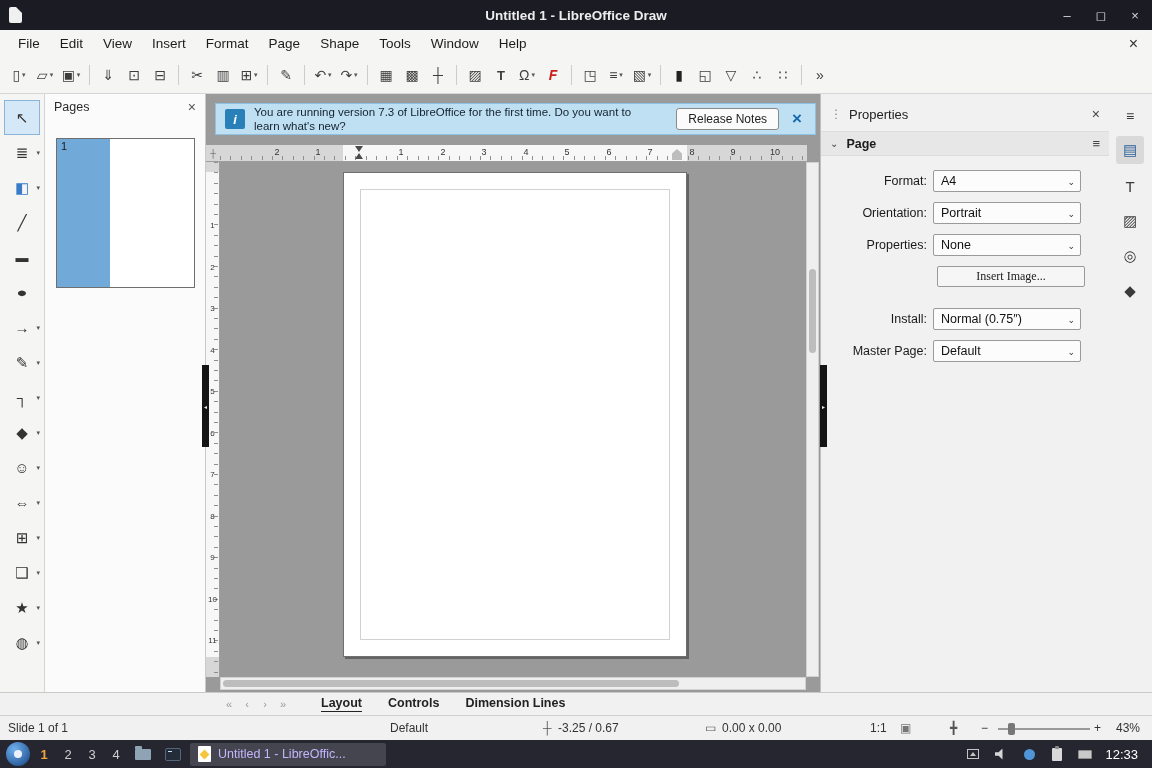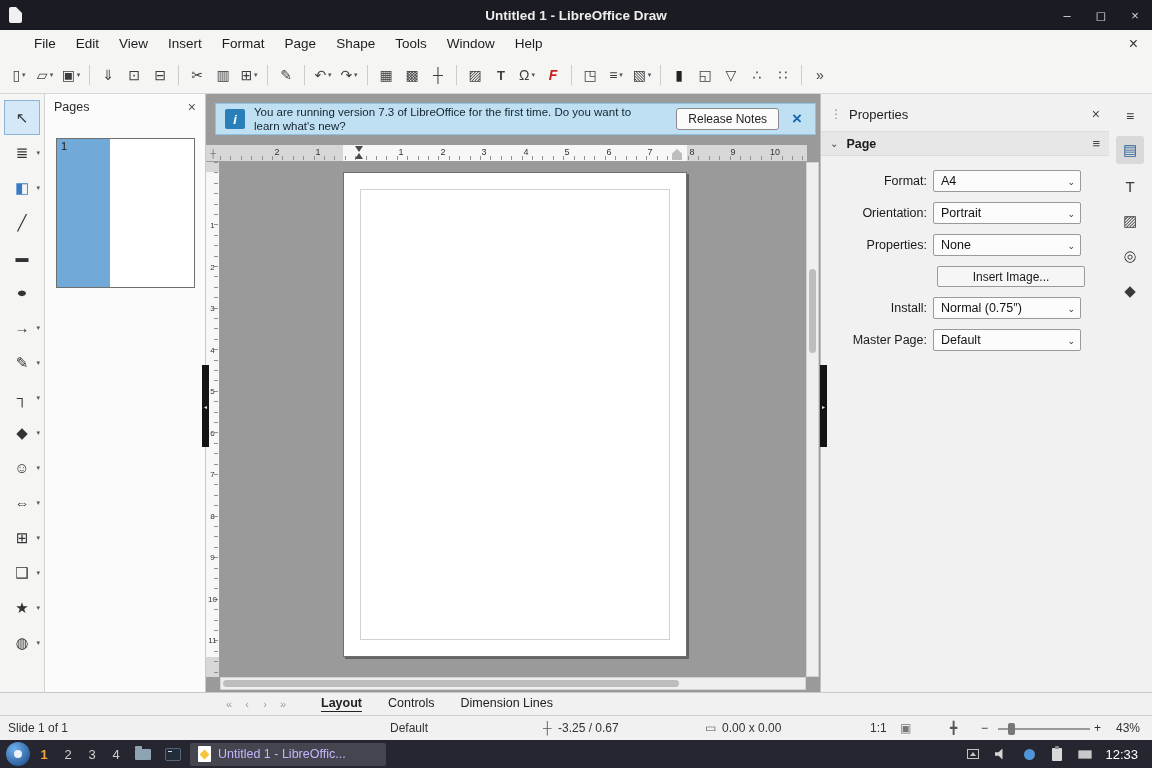--- a/index.html
+++ b/index.html
@@ -9,21 +9,21 @@
 
   
   #titlebar { left:0; top:0; width:1152px; height:30px; background:#1b1b24; display:flex; align-items:center;text-decoration:underline; }
   .app-ico { width:13px; height:16px; background:#f0f0f0; border-radius:2px; margin-left:9px; position:relative; }
   .app-ico::after { content:""; position:absolute; right:0; top:0; border:3px solid; border-color:#1b1b24 #1b1b24 transparent transparent; }
   #titlebar .wtitle { position:absolute; left:0; right:0; text-align:center; color:#ededed; font-weight:bold; font-size:13.5px; }
   .win-controls { position:absolute; right:10px; display:flex; gap:20px; color:#d8d8d8; font-size:13px; }
   .win-controls span { width:14px; text-align:center; }
 
   
-  #menubar { left:0; top:30px; width:1152px; height:27px; background:#f5f5f4; display:flex; align-items:center; padding-left:24px; font-size:13.5px; color:#1c1c1c; position:absolute; }
+  #menubar { left:0; top:30px; width:1152px; height:27px; background:#f5f5f4; display:flex; align-items:center; padding-left:8px; font-size:13.5px; color:#1c1c1c; position:absolute; }
   .menu-item { padding:4px 10px; border-radius:2px; }
   #menubar-close { position:absolute; right:14px; color:#333; font-size:16px; }
 
   
   #toolbar { left:0; top:57px; width:1152px; height:37px; background:#f5f5f4; border-bottom:1px solid #d6d6d6; display:flex; align-items:center; padding-left:6px; position:absolute; }
   .tbtn { height:26px; min-width:24px; display:flex; align-items:center; justify-content:center; color:#3d3d3d; font-size:14px; margin:0 1px; border-radius:2px; padding:0 2px; }
   .tbtn .dd { font-size:7px; margin-left:2px; color:#555; }
   .tsep { width:1px; height:20px; background:#cccccc; margin:0 5px; }
   [data-name="insert-text-box-button"] .glyph { font-weight:bold; font-size:13px; }
   [data-name="fontwork-button"] .glyph { color:#c9211e; font-weight:bold; font-style:italic; }
@@ -90,31 +90,31 @@
   .sb-head .sb-title { flex:1; }
   .sb-head .sb-close { color:#444; font-size:14px; }
   .sb-sec { height:25px; background:#e7e7e7; border-top:1px solid #dcdcdc; border-bottom:1px solid #dcdcdc; display:flex; align-items:center; padding:0 9px; margin-top:4px; margin-bottom:14px; }
   .sb-sec .chev { font-size:10px; color:#444; }
   .sb-sec .sec-title { font-weight:bold; font-size:12.5px; color:#1b1b1b; margin-left:8px; flex:1; }
   .sb-sec .sec-menu { color:#444; font-size:13px; }
   .prow { display:flex; align-items:center; margin-bottom:10px; }
   .plabel { width:112px; text-align:right; padding-right:6px; font-size:12.5px; color:#1a1a1a; flex:none; }
   .pselect { width:148px; height:22px; background:#fcfcfc; border:1px solid #9a9a9a; border-radius:2px; position:relative; font-size:12.5px; color:#111; line-height:20px; padding:0 18px 0 7px; }
   .pchev { position:absolute; right:5px; top:1px; font-size:9px; color:#333; }
-  .pbtn { display:block; margin:0 0 10px 116px; width:148px; height:21px; background:#f6f6f6; border:1px solid #9a9a9a; border-radius:2px; font-size:12px; color:#1a1a1a; font-family:Liberation Sans, sans-serif; }
+  .pbtn { display:block; margin:0 0 21px 116px; width:148px; height:21px; background:#f6f6f6; border:1px solid #9a9a9a; border-radius:2px; font-size:12px; color:#1a1a1a; font-family:Liberation Serif, serif; }
   .sb-strip { position:absolute; right:0; top:0; bottom:0; width:44px; }
   .deck { position:absolute; left:8px; width:28px; height:28px; display:flex; align-items:center; justify-content:center; color:#3a3a3a; font-size:15px; }
   .deck.sel { background:#d9d9d9; border-radius:3px; color:#2a6099; }
   .strip-menu { position:absolute; left:8px; top:10px; width:28px; height:24px; display:flex; align-items:center; justify-content:center; color:#3a3a3a; font-size:14px; }
 
   
   #tabsbar { left:0; top:692px; width:1152px; height:23px; background:#f1f1f1; border-top:1px solid #c9c9c9; display:flex; align-items:center; padding-left:220px; position:absolute; }
   .tnav { width:18px; text-align:center; color:#9a9a9a; font-size:11px; }
   .tabs-gap { width:16px; }
-  .tab { padding:0 13px; font-size:12.5px; color:#222; height:22px; line-height:21px; }
+  .tab { padding:0 13px; font-size:12.5px; color:#222; height:22px; line-height:21px;font-weight:bold; }
   .tab.active { font-weight:bold; text-decoration:underline; text-underline-offset:4px; }
 
   
   #statusbar { left:0; top:715px; width:1152px; height:25px; background:#f1f1f1; border-top:1px solid #cfcfcf; font-size:12px; color:#333; position:absolute; }
   #statusbar .sitem { position:absolute; top:5px; }
   .zoom-track { position:absolute; left:998px; top:12px; width:92px; height:2px; background:#9a9a9a; }
   .zoom-thumb { position:absolute; left:1008px; top:7px; width:7px; height:12px; background:#777; border-radius:2px; }
 
   
   #taskbar { left:0; top:740px; width:1152px; height:28px; background:#262630; display:flex; align-items:center; padding:0 6px; gap:4px; position:absolute; }

